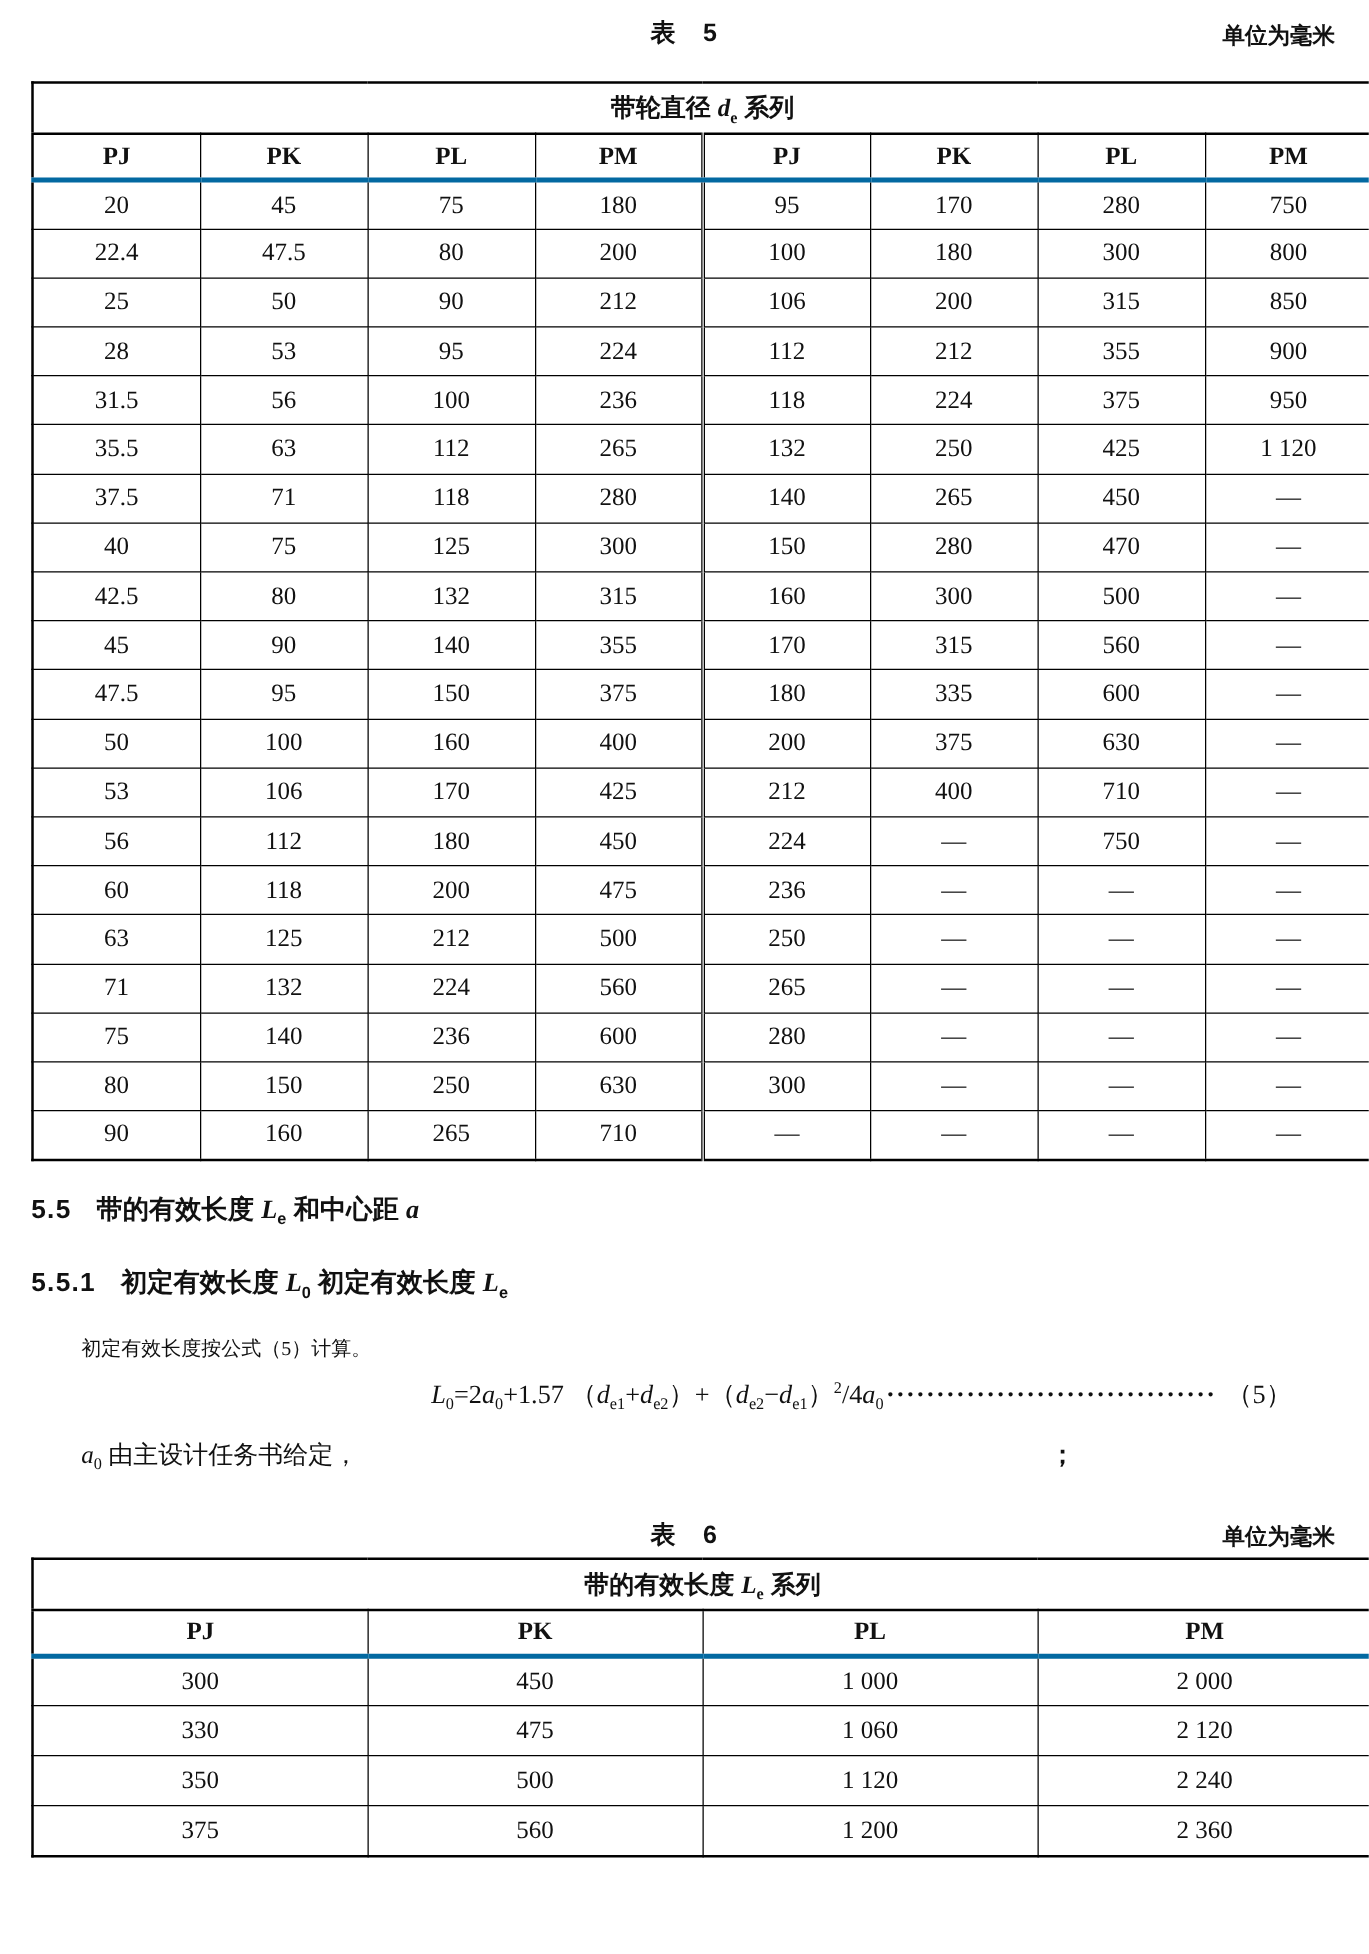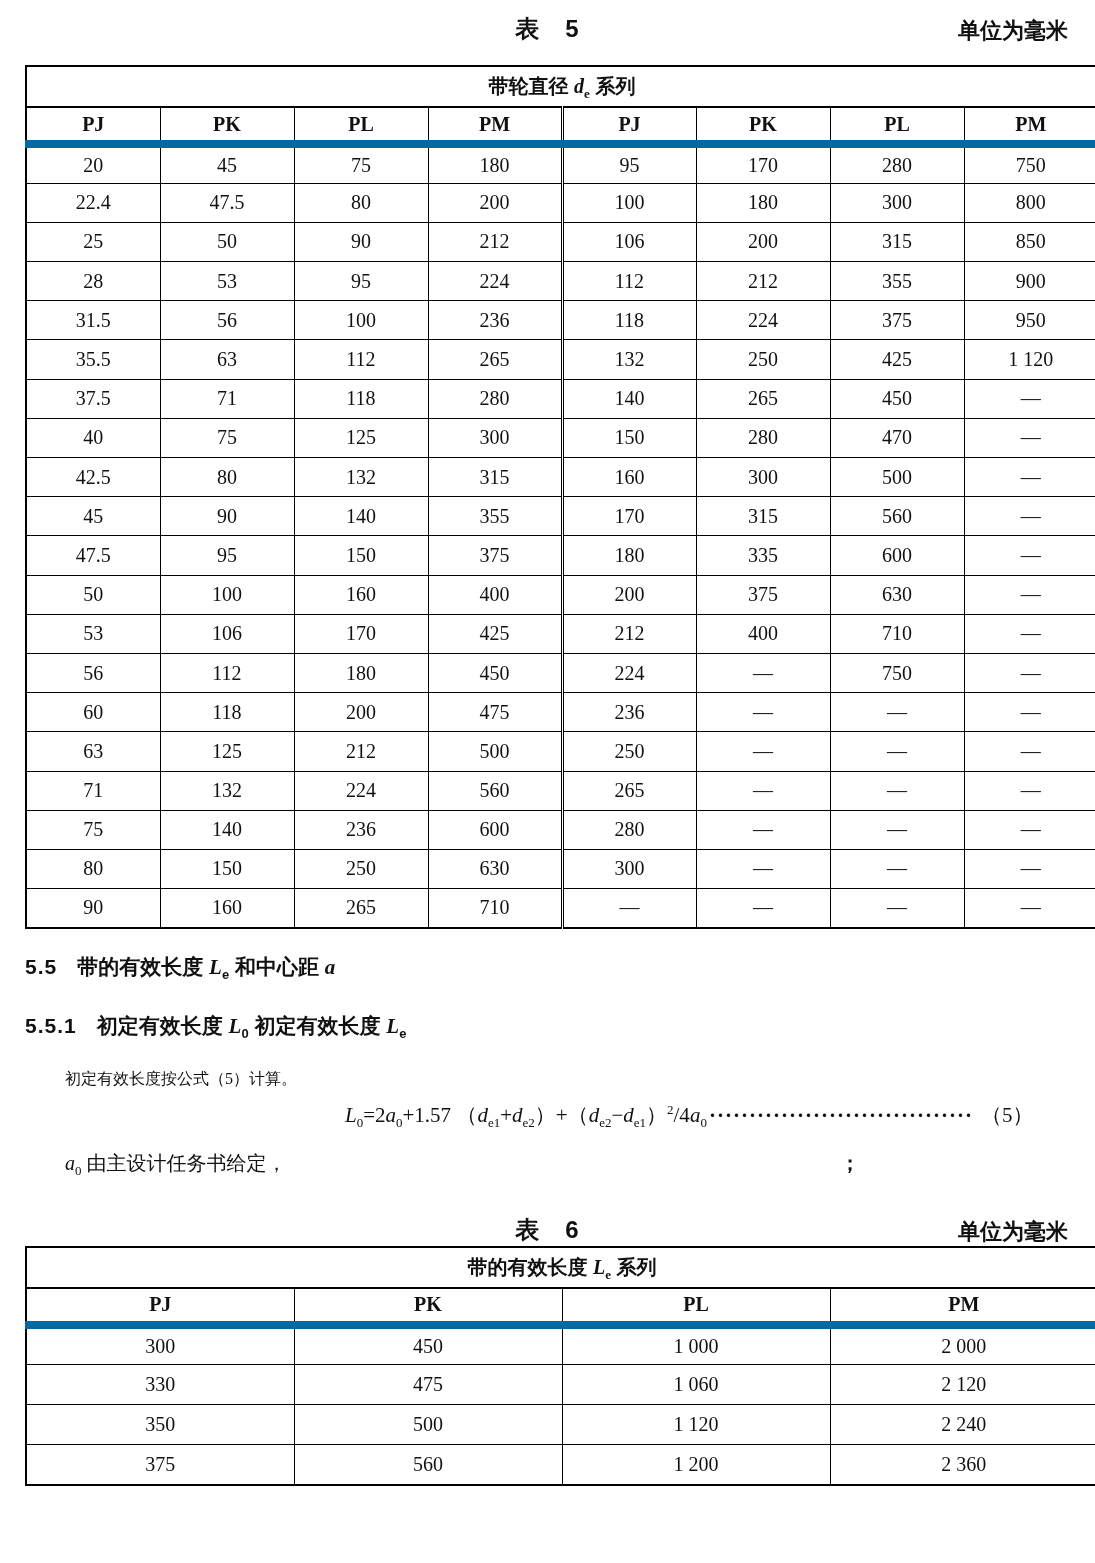--- a/index.html
+++ b/index.html
@@ -11,44 +11,44 @@
     overflow: hidden;
   }
   .page { padding: 0 25px; }
 
   
   .caprow { position: relative; height: 32px; }
   .caprow.first { margin-top: 13px; }
   .caprow .cap {
     position: absolute; left: 50%; transform: translateX(-50%);
     font-family: "Liberation Sans", sans-serif;
-    font-weight: bold; font-size: 24px; letter-spacing: 1px;
+    font-weight: bold; font-size: 20px; letter-spacing: 1px;
     white-space: nowrap;
   }
   .caprow .unit {
     position: absolute; right: 2px; top: 3px;
     font-family: "Liberation Sans", sans-serif;
-    font-size: 22px; font-weight: bold; white-space: nowrap;
+    font-size: 18px; font-weight: bold; white-space: nowrap;
   }
 
   
   table {
     border-collapse: collapse; table-layout: fixed;
     width: 1074px; border: 2px solid #000;
   }
   th, td {
     border: 1px solid #000; text-align: center; vertical-align: middle;
     padding: 0; font-size: 20px; overflow: hidden; white-space: nowrap;
   }
   thead.ttl th {
     height: 41px; font-weight: normal; border-bottom: 2px solid #000;
   }
   thead.ttl .cn { font-family: "Liberation Sans", sans-serif; font-weight: bold; }
   tbody.hdr td {
-    height: 37px; font-weight: bold; border-bottom: 8px solid #0369a1;
+    height: 37px; font-weight: bold; border-bottom: 4px solid #0369a1;
     font-family: "Liberation Serif", serif;
   }
   .t5 { margin-top: 20px; }
   .t5 tbody.data td { height: 39.2px; }
   .t5 td:nth-child(5) { border-left: 3px double #000; }
   .t6 { }
   .t6 tbody.data td { height: 40px; }
 
   
   .iv { font-family: "Liberation Serif", serif; font-style: italic; }

